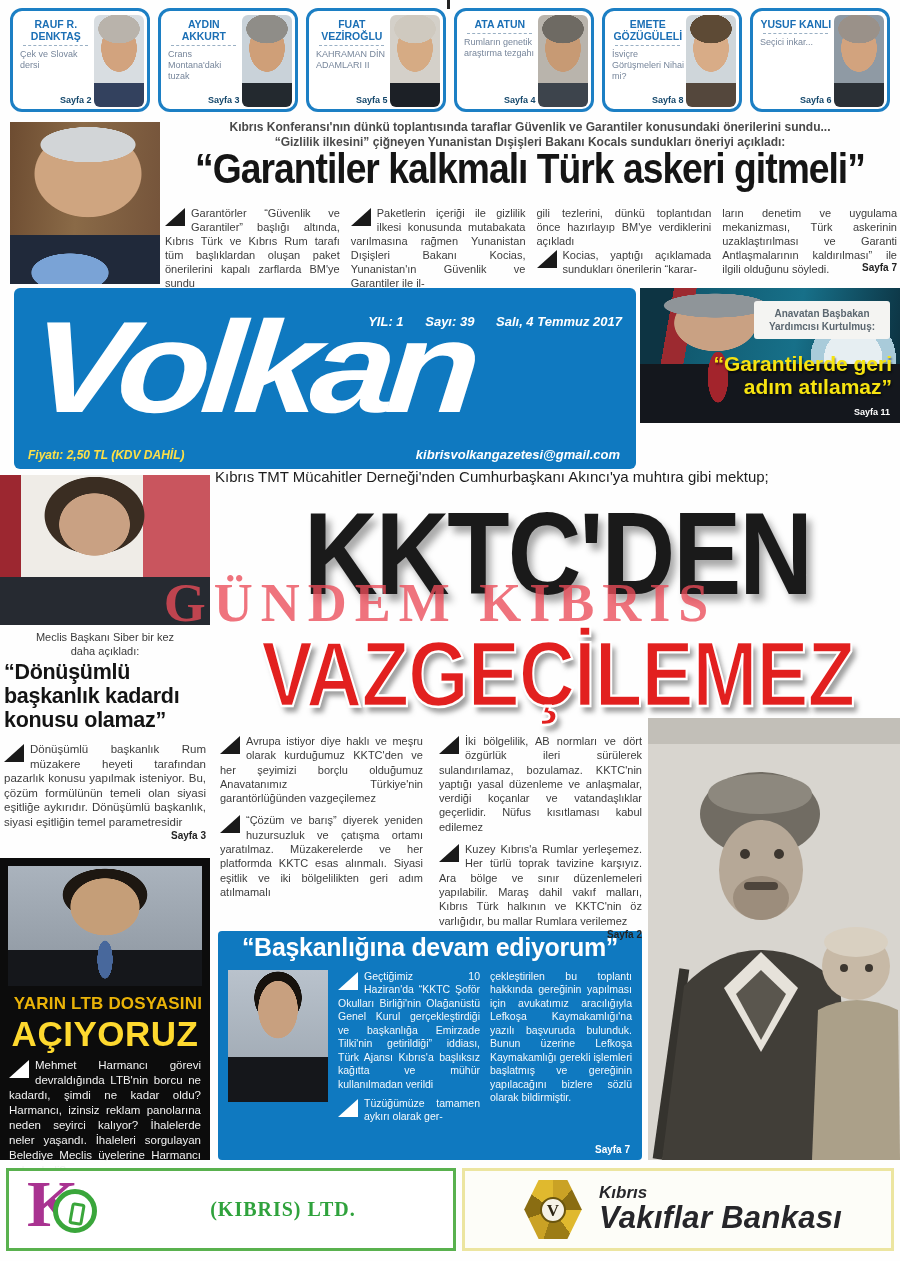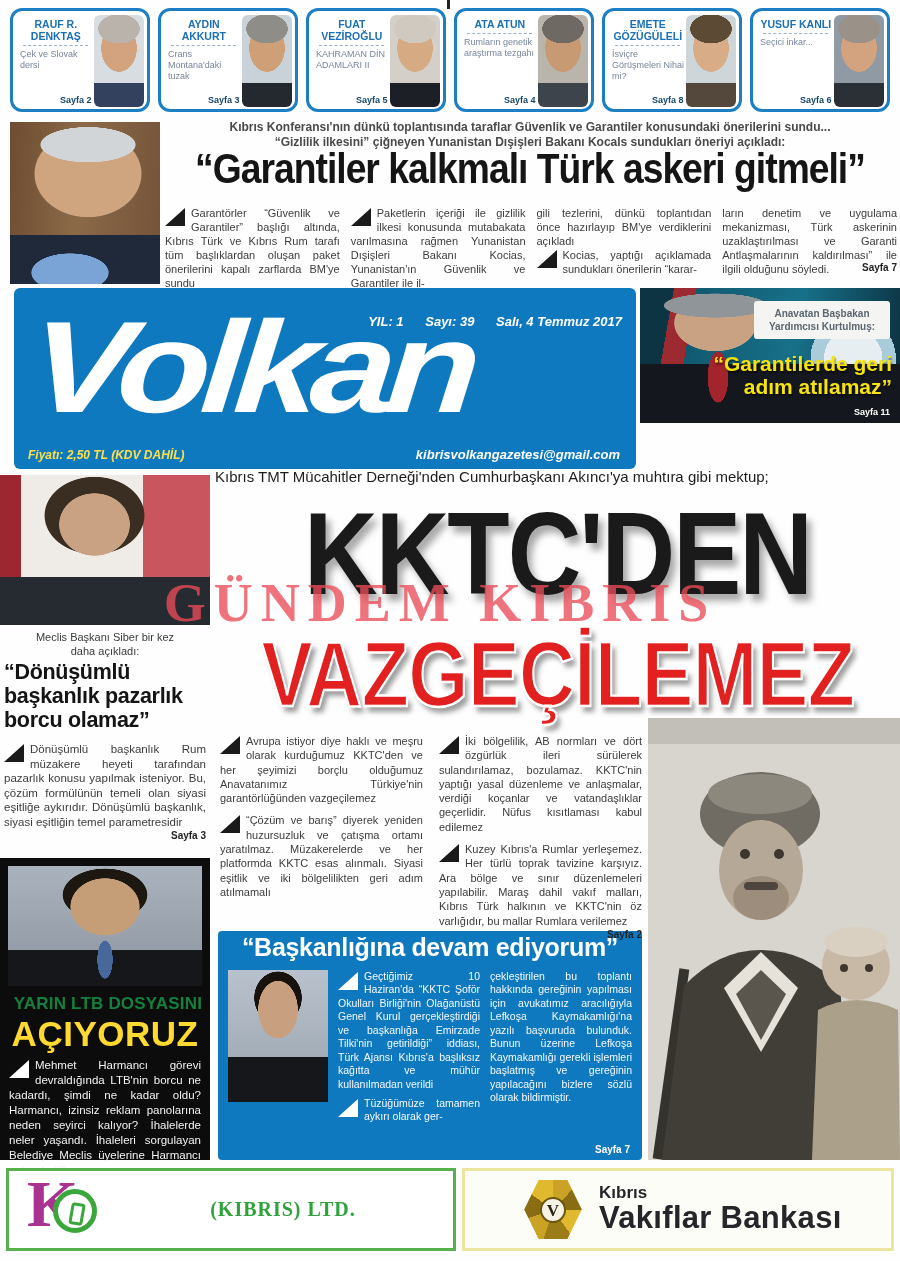--- a/index.html
+++ b/index.html
@@ -90,21 +90,21 @@
   
   .ltb { position:absolute; left:0; top:858px; width:210px; height:302px; background:#0c0c0c; }
   .photo-harmanci { position:absolute; left:8px; top:8px; width:194px; height:120px;
     background:
       radial-gradient(ellipse 18% 24% at 50% 34%, #c59e78 0 98%, transparent 100%),
       radial-gradient(ellipse 22% 22% at 50% 24%, #1d1711 0 98%, transparent 100%),
       radial-gradient(ellipse 4% 16% at 50% 78%, #48689c 0 98%, transparent 100%),
       linear-gradient(0deg, #15171b 0 30%, transparent 30%),
       linear-gradient(180deg, #aab3bd, #8c959f);
   }
-  .ltb-t1 { position:absolute; left:0; top:136px; width:216px; text-align:center; color:#15803d; font-size:17px; font-weight:bold; letter-spacing:.2px; }
+  .ltb-t1 { position:absolute; left:0; top:136px; width:216px; text-align:center; color:#eab308; font-size:17px; font-weight:bold; letter-spacing:.2px; }
   .ltb-t2 { position:absolute; left:0; top:156px; width:210px; text-align:center; color:#fed92f; font-size:35px; font-weight:bold; letter-spacing:.5px; }
   .ltb-body { position:absolute; left:9px; top:200px; width:192px; color:#f2f2f2; font-size:11.5px; line-height:1.3; text-align:justify; }
 
   
   .tilki { position:absolute; left:218px; top:931px; width:424px; height:229px; background:#0f79c0; border-radius:4px; overflow:hidden; }
   .tilki-kicker { margin-top:7px; text-align:center; color:#dcebf6; font-size:11px; font-weight:bold; }
   .tilki-head { margin-top:2px; text-align:center; color:#fff; font-size:25px; font-weight:bold; letter-spacing:-.3px; }
   .tilki-row { display:flex; margin:8px 10px 0 10px; gap:10px; }
   .photo-tilki { width:100px; height:132px; flex:0 0 auto;
     background:
@@ -128,21 +128,21 @@
   .seker-ring { position:absolute; left:26px; top:14px; width:44px; height:44px; border-radius:50%; border:5px solid #3aa63b; background:#fff; }
   .seker-doc { position:absolute; left:12px; top:9px; width:14px; height:22px; border:3px solid #3aa63b; border-radius:3px; transform:rotate(10deg); }
   .seker-text { flex:1; text-align:center; font-family:"Liberation Serif", serif; font-weight:bold; color:#2fa23c; }
   .seker-l1 { font-size:36px; letter-spacing:1px; line-height:1.05; }
   .seker-l2 { font-size:20px; letter-spacing:1px; }
   .ad-vakif { position:absolute; left:462px; top:1168px; width:432px; height:83px; background:#fdfdf8; border:3px solid #ece5a0; display:flex; align-items:center; }
   .vakif-logo { position:relative; width:60px; height:64px; margin-left:58px; flex:0 0 auto;
     clip-path:polygon(26% 4%,74% 4%,98% 50%,74% 96%,26% 96%,2% 50%);
     background:conic-gradient(#caa225 0 12%, #8a6d12 12% 25%, #e0b92e 25% 40%, #9c7c16 40% 55%, #caa225 55% 70%, #8a6d12 70% 85%, #e0b92e 85% 100%); }
   .vakif-circle { position:absolute; left:17px; top:19px; width:26px; height:26px; border-radius:50%; background:#f6f2e6; border:2px solid #6b560e; text-align:center; font-family:"Liberation Serif", serif; font-weight:bold; font-size:17px; color:#2c2413; line-height:24px; }
-  .vakif-text { margin-left:16px; color:#26262a; }
+  .vakif-text { margin-left:16px; font-style:italic; color:#26262a; }
   .vakif-l1 { font-size:17px; font-weight:bold; line-height:1; }
   .vakif-l2 { font-size:31px; font-weight:bold; letter-spacing:.3px; line-height:1.1; }
 </style>
 </head>
 <body>
 
 <div class="page">
 
   <div class="top-tick"></div>
 
@@ -257,21 +257,21 @@
       <p><span class="tri"></span><span>İki bölgelilik, AB normları ve dört özgürlük ileri sürülerek sulandırılamaz, bozulamaz. KKTC'nin yaptığı yasal düzenleme ve anlaşmalar, verdiği koçanlar ve vatandaşlıklar geçerlidir. Nüfus kısıtlaması kabul edilemez</span></p>
       <p><span class="tri"></span><span>Kuzey Kıbrıs'a Rumlar yerleşemez. Her türlü toprak tavizine karşıyız. Ara bölge ve sınır düzenlemeleri yapılabilir. Maraş dahil vakıf malları, Kıbrıs Türk halkının ve KKTC'nin öz varlığıdır, bu mallar Rumlara verilemez</span>
       <span class="pageref">Sayfa 2</span></p>
     </div>
   </div>
 
   <div class="photo-siber"></div>
   <div class="siber-caption">
       <div class="inner">Meclis Başkanı Siber bir kez daha açıkladı:</div>
     </div>
-  <div class="siber-headline">“Dönüşümlü başkanlık pazarlık borcu olamaz”</div>
+  <div class="siber-headline">“Dönüşümlü başkanlık kadardı konusu olamaz”</div>
   <div class="siber-body">
     <span class="tri"></span><span>Dönüşümlü başkanlık Rum müzakere heyeti tarafından pazarlık konusu yapılmak isteniyor. Bu, çözüm formülünün temeli olan siyasi eşitliğe aykırıdır. Dönüşümlü başkanlık, siyasi eşitliğin temel parametresidir</span>
     <span class="pageref">Sayfa 3</span>
   </div>
 
   <div class="ltb">
     <div class="photo-harmanci"></div>
     <div class="ltb-t1">YARIN LTB DOSYASINI</div>
     <div class="ltb-t2">AÇIYORUZ</div>
     <div class="ltb-body">

